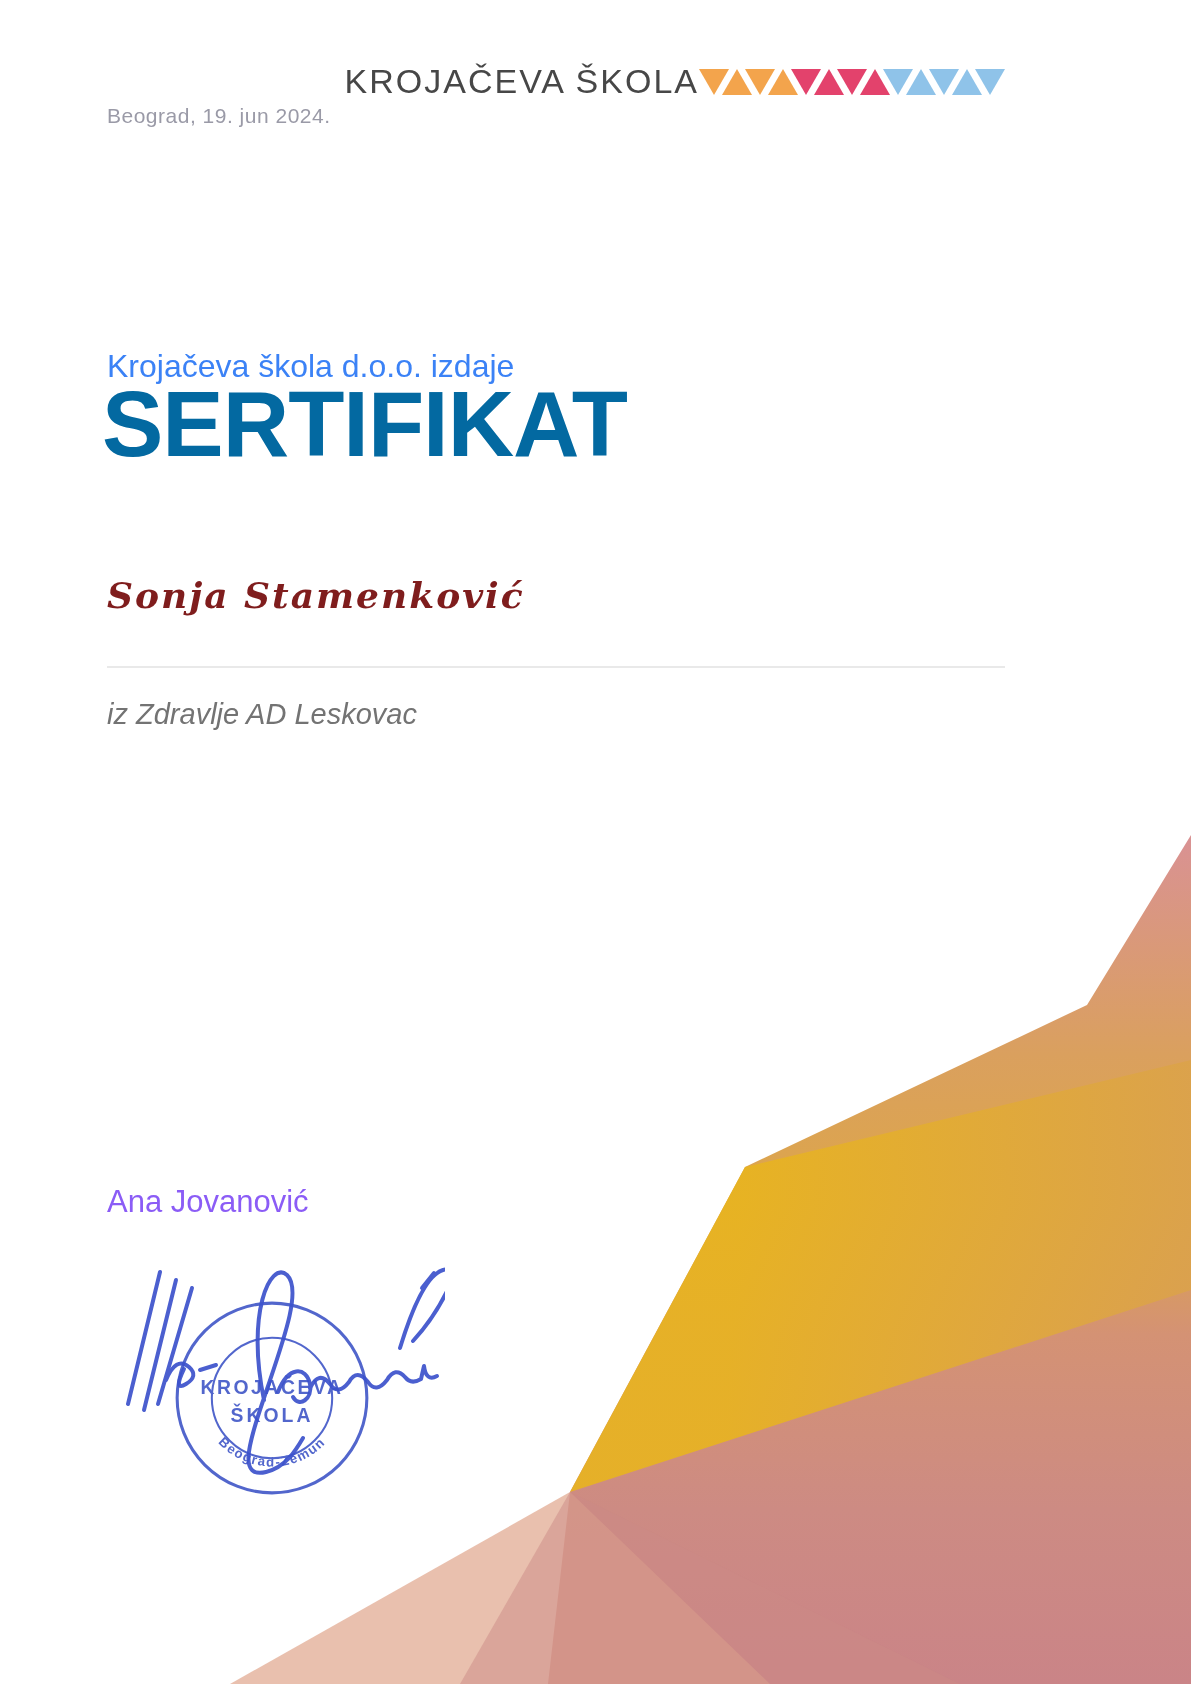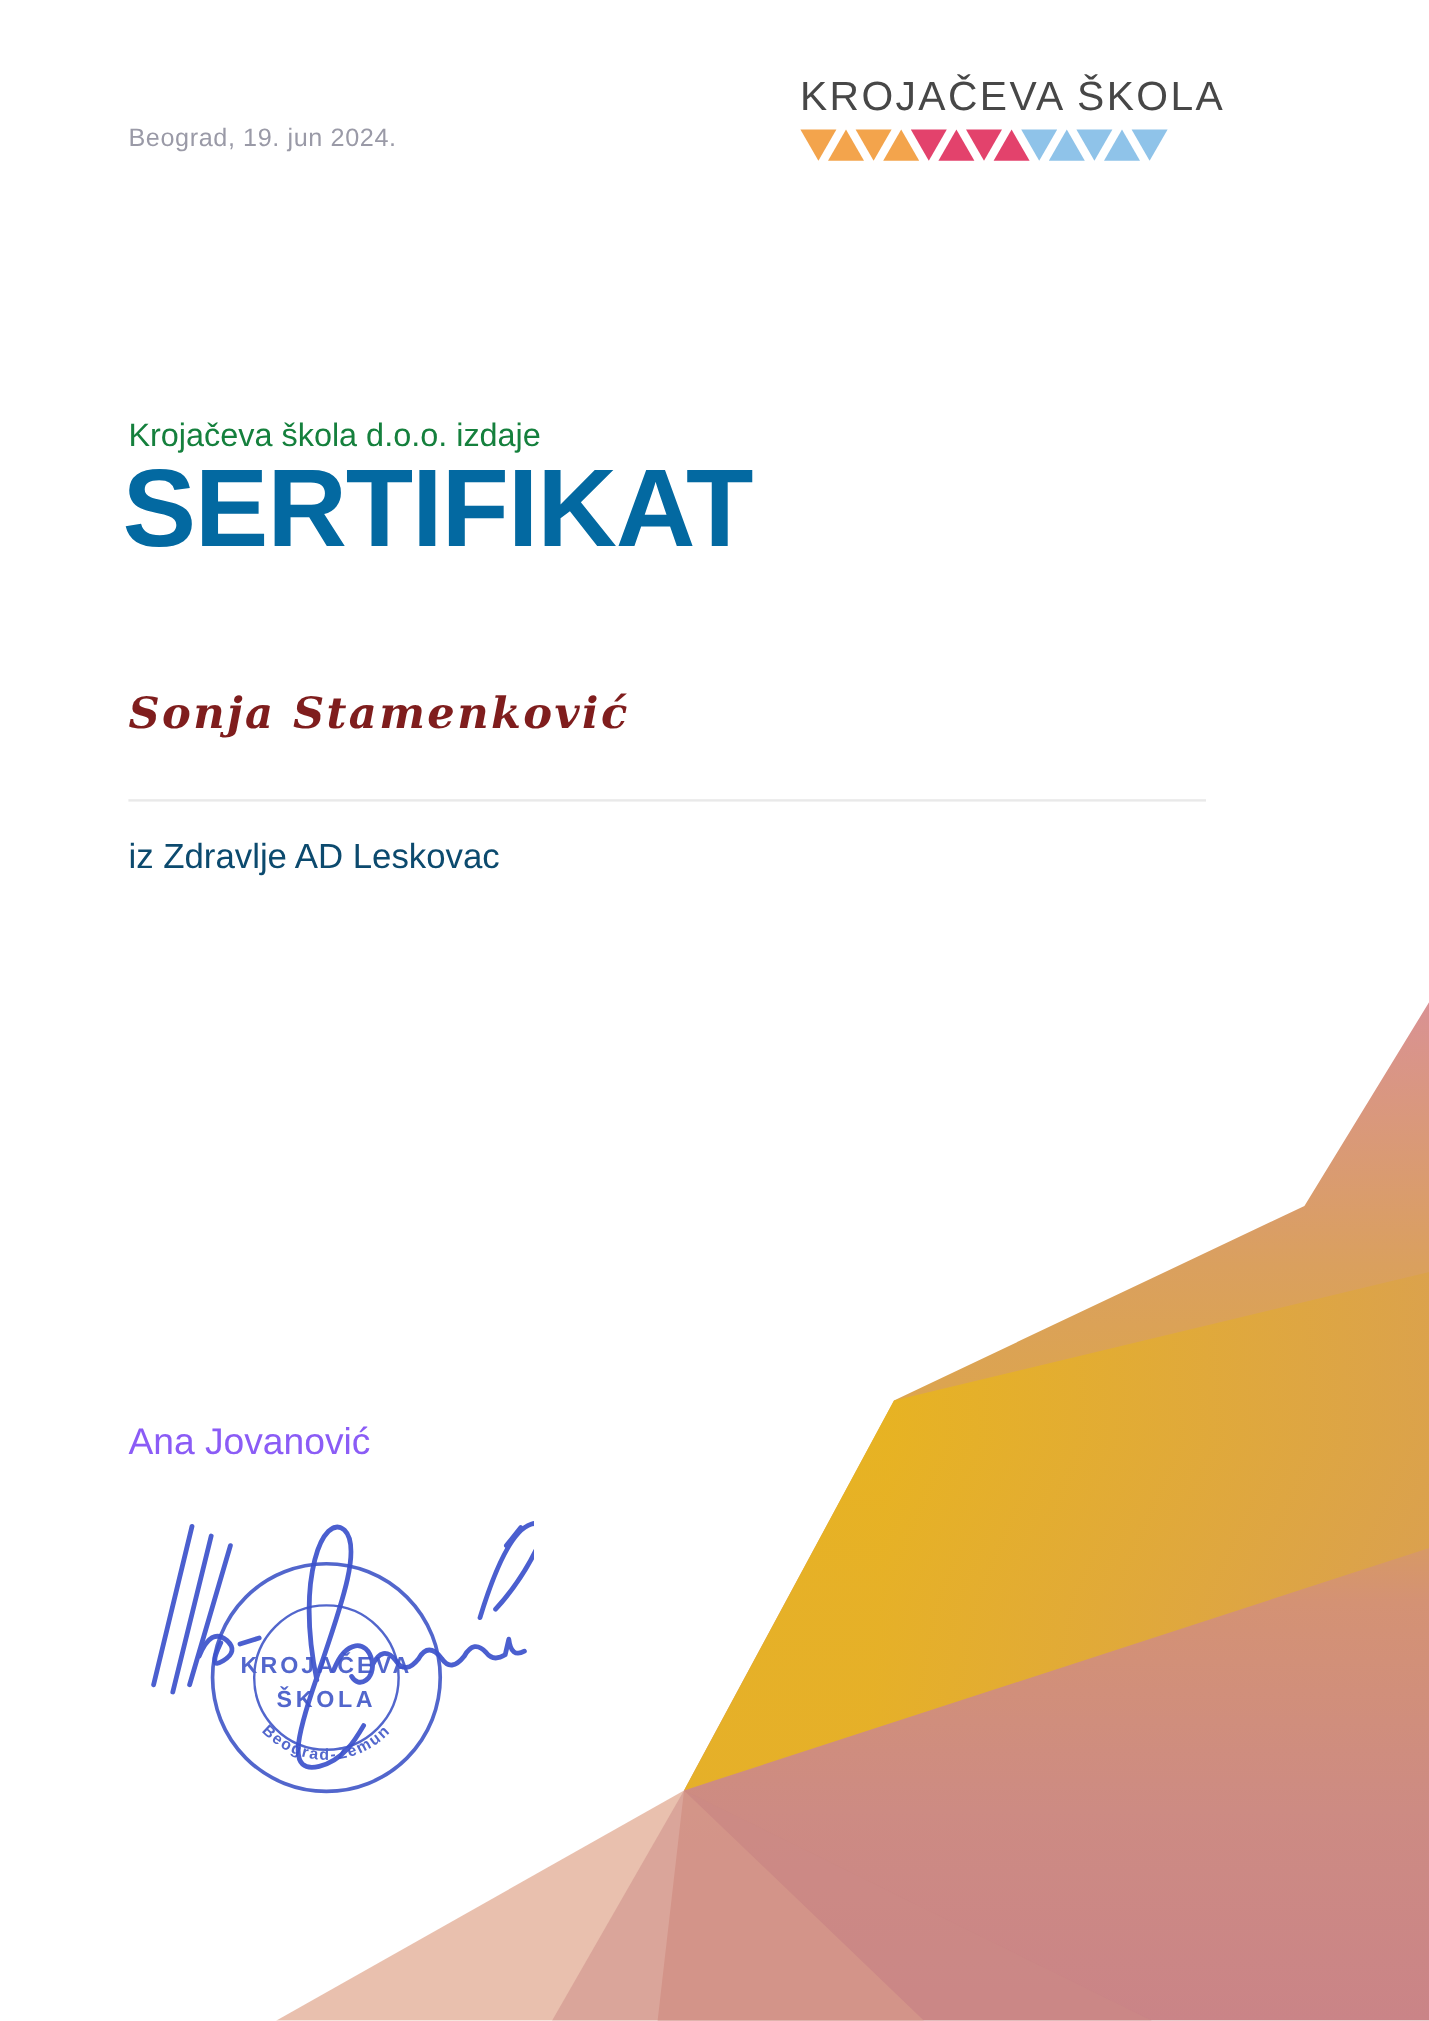--- a/index.html
+++ b/index.html
@@ -4,34 +4,34 @@
 <style>
   html,body{margin:0;padding:0;background:#ffffff;}
   body{font-family:"Liberation Sans", sans-serif;}
   .page{position:relative;width:1191px;height:1684px;background:#ffffff;overflow:hidden;}
   .layer{position:absolute;inset:0;}
   .deco{z-index:0;pointer-events:none;}
   .content{z-index:1;}
 
   .date{position:absolute;left:107px;top:104px;font-size:21px;color:#9a9aa7;letter-spacing:.5px;}
 
-  .logo{position:absolute;top:62px;right:170px;display:flex;flex-direction:column;align-items:flex-start;}
+  .logo{position:absolute;top:62px;right:186px;display:flex;flex-direction:row;align-items:flex-start;}
   .logo-text{font-size:34px;font-weight:300;color:#4b4b4b;letter-spacing:2px;color:#474747;}
   .logo-strip{display:flex;flex-direction:row;margin-top:7px;height:26px;}
   .tri{width:0;height:0;border-left:15px solid transparent;border-right:15px solid transparent;margin-left:-7px;}
   .tri:first-child{margin-left:0;}
   .tri-down{border-top:26px solid var(--c);}
   .tri-up{border-bottom:26px solid var(--c);}
 
-  .issuer{position:absolute;left:107px;top:348px;font-size:27px;color:#15803d;}
+  .issuer{position:absolute;left:107px;top:348px;font-size:32px;color:#3b82f6;}
   .title{position:absolute;left:102px;top:378px;font-size:92px;font-weight:800;letter-spacing:-1px;color:#0369a1;line-height:1;}
 
   .recipient{position:absolute;left:107px;top:574px;font-family:"DejaVu Serif", serif;font-style:italic;font-weight:700;font-size:36px;color:#7f1d1d;letter-spacing:2px;}
   .rule{position:absolute;left:107px;top:666px;width:898px;height:2px;background:#e9e9e9;}
-  .company{position:absolute;left:107px;top:698px;font-size:29px;color:#0c4a6e;}
+  .company{position:absolute;left:107px;top:698px;font-size:29px;font-style:italic;color:#737373;}
 
   .congrats{position:absolute;left:104px;top:866px;font-size:47px;color:#374b60;letter-spacing:.5px;}
   .body-text{position:absolute;left:107px;top:946px;width:885px;font-size:29px;line-height:44px;color:#8f8f9c;}
   .body-text strong{color:#7a7a88;font-weight:700;}
 
   .signer-name{position:absolute;left:107px;top:1184px;font-size:31px;color:#8b5cf6;}
   .signer-title{position:absolute;left:107px;top:1222px;font-size:26px;color:#9b9baa;}
 
   .stamp-svg{position:absolute;left:170px;top:1296px;width:204px;height:204px;opacity:.88;}
   .signature-svg{position:absolute;left:100px;top:1252px;width:345px;height:225px;opacity:.92;}

